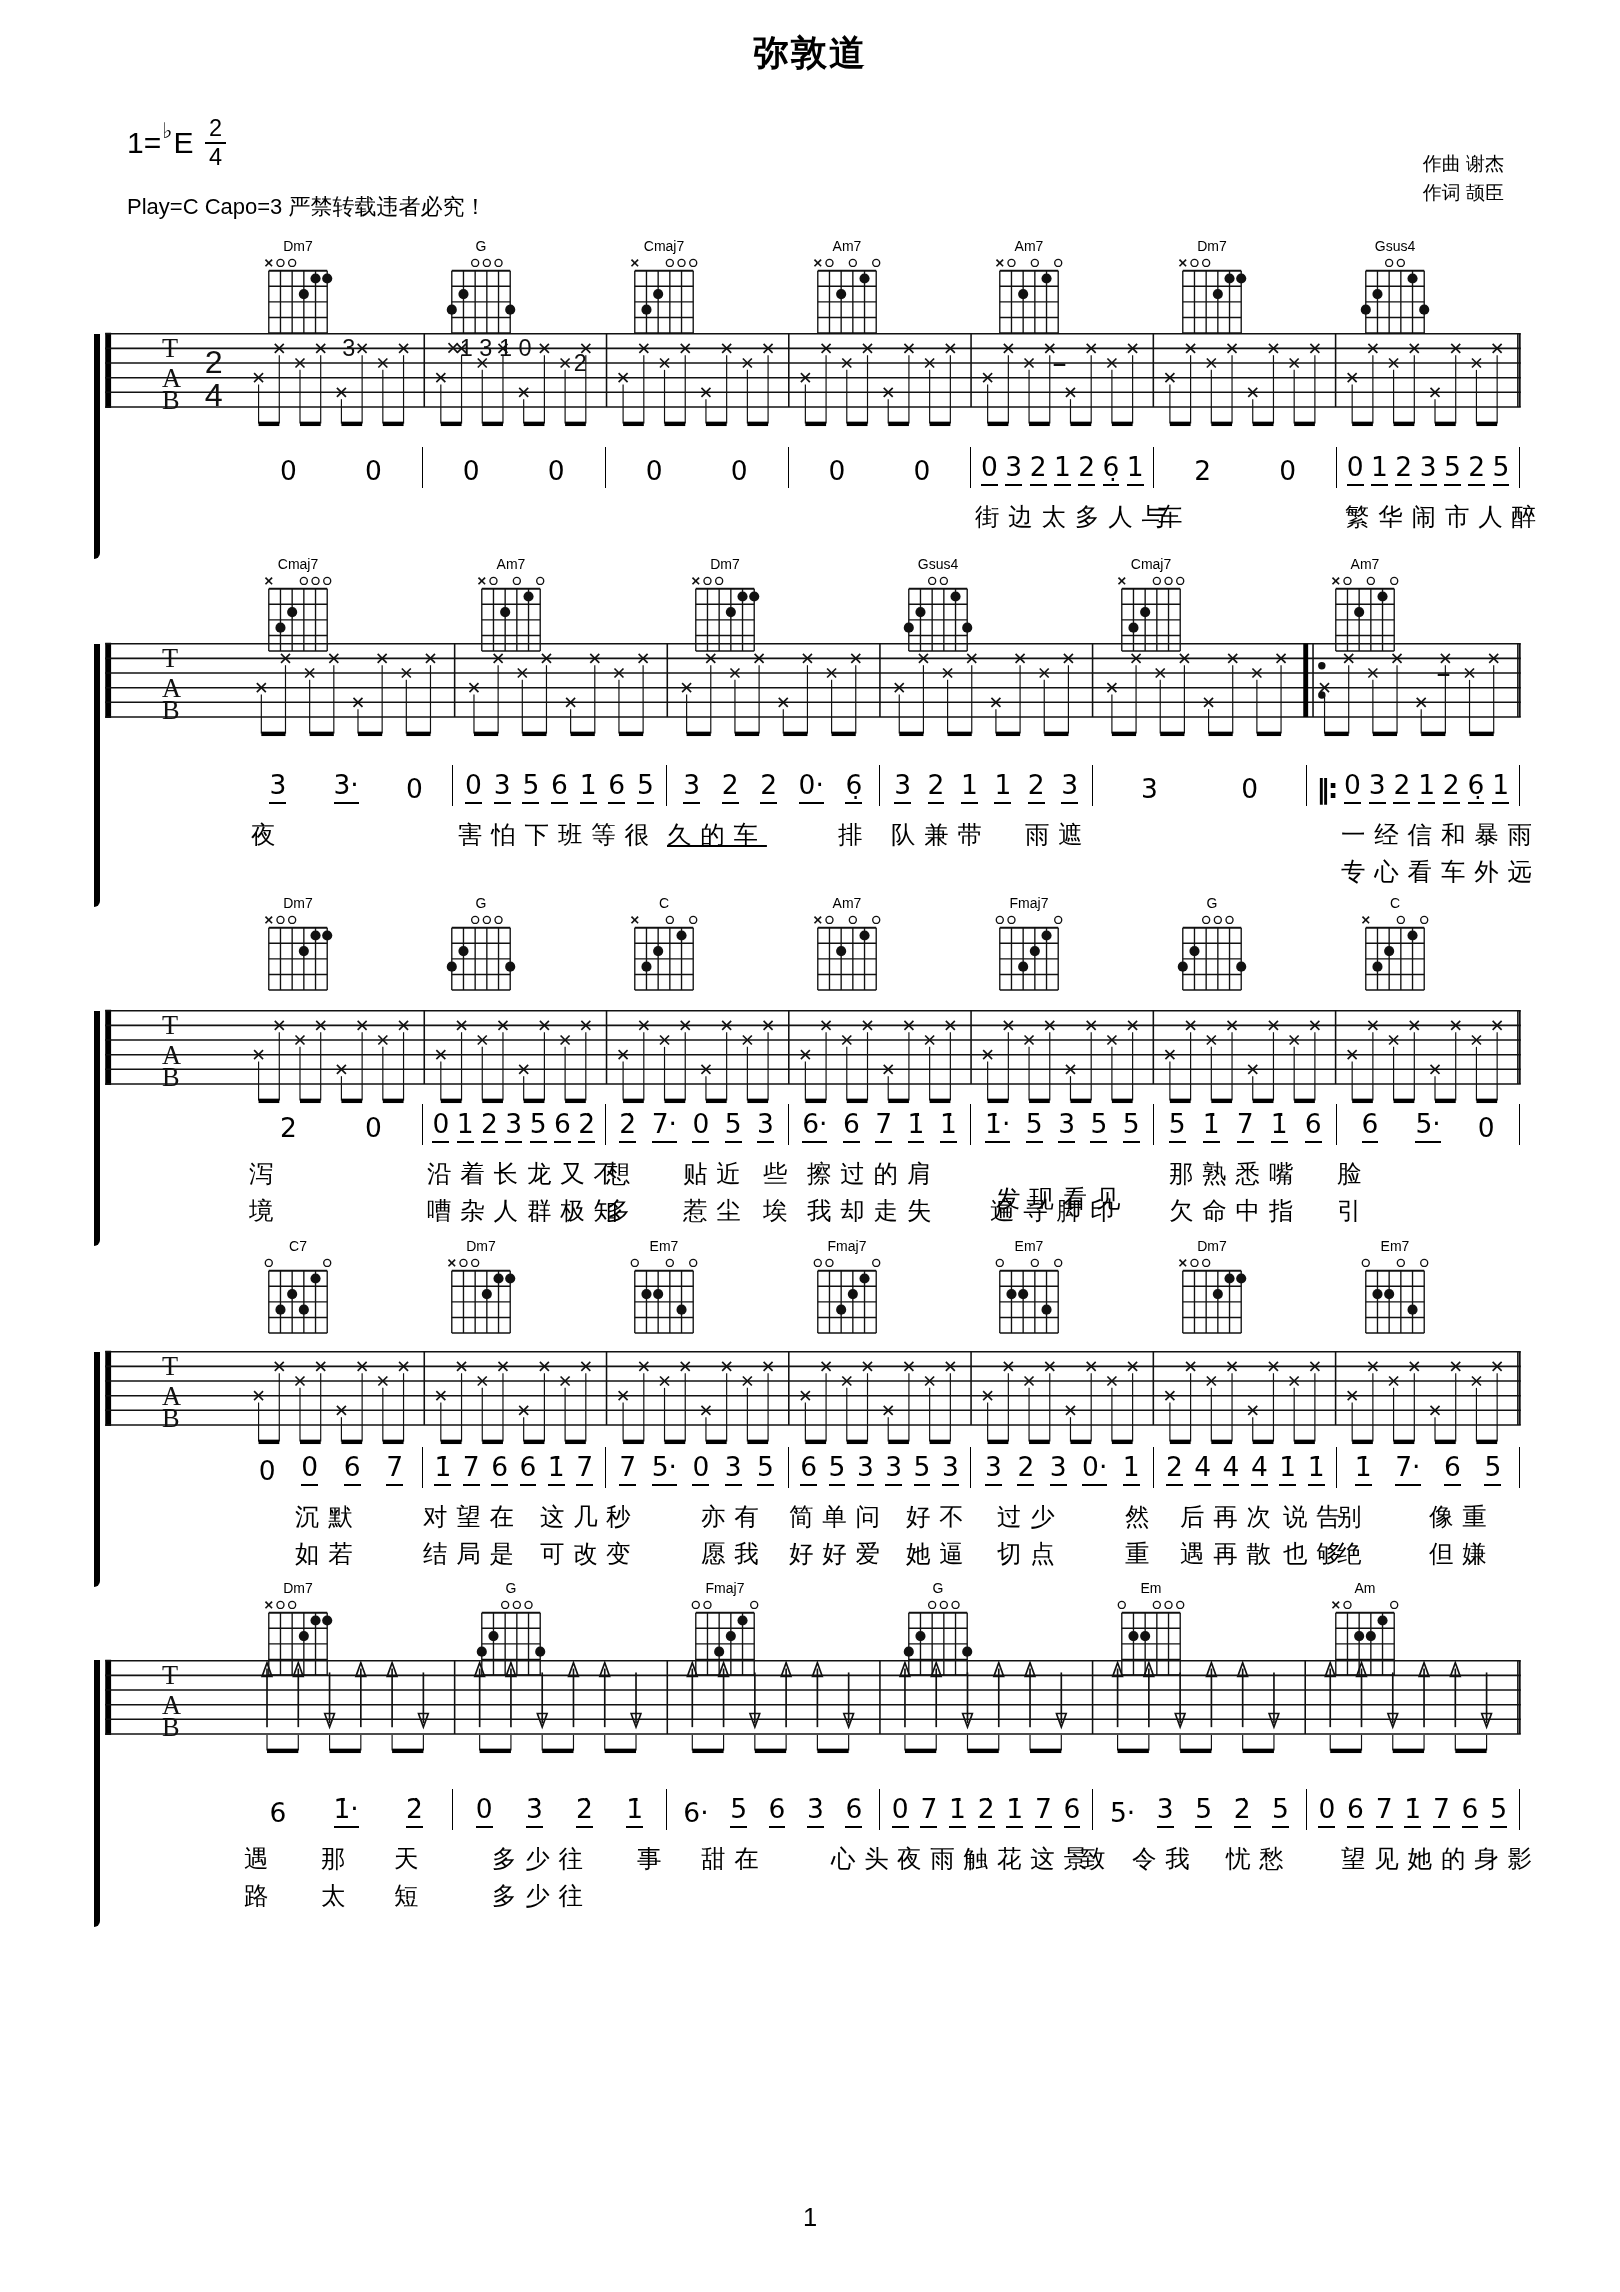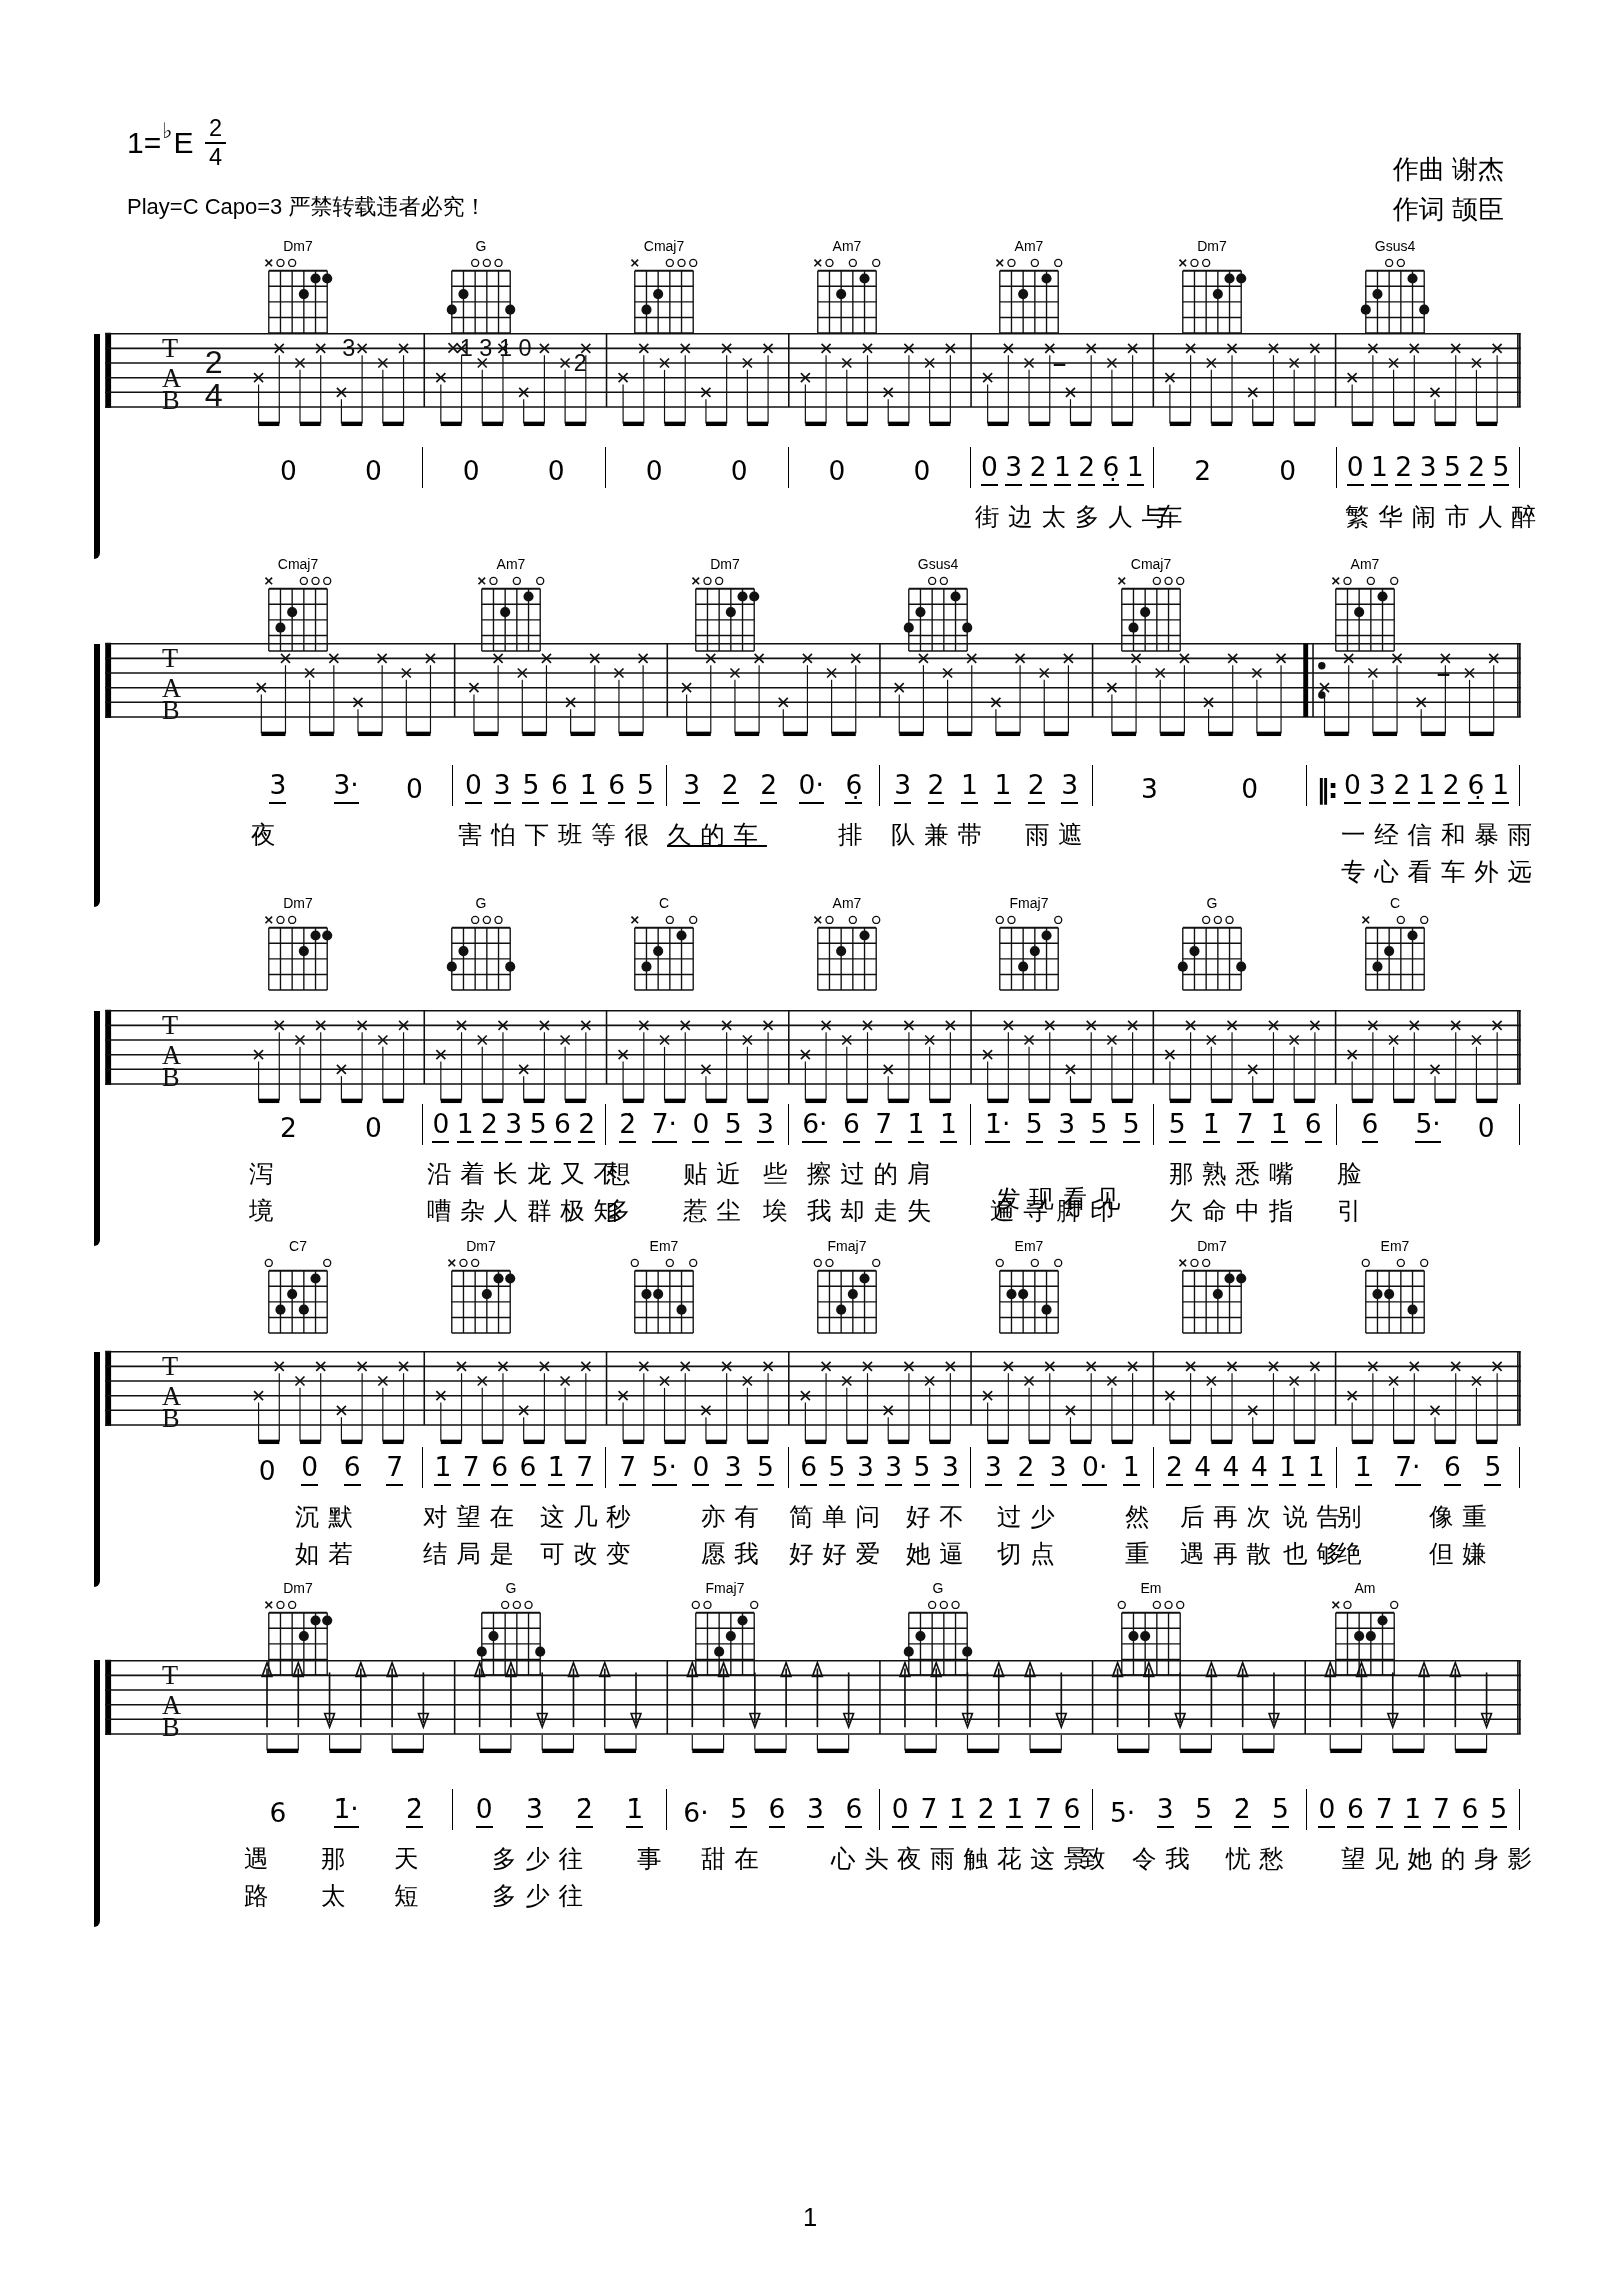--- a/index.html
+++ b/index.html
@@ -9,21 +9,21 @@
   
   .title { position:absolute; top:29px; left:0; width:100%; text-align:center;
            font-size:36px; font-weight:600; letter-spacing:2px; }
   .artist { position:absolute; top:94px; left:0; width:100%; text-align:center; font-size:24.5px; }
   .keysig { position:absolute; top:116px; left:127px; font-size:30px; display:flex; align-items:center; }
   .keysig .flat { font-size:21.6px; position:relative; top:-11.8px; margin:0 1px; }
   .keysig .frac { display:inline-block; margin-left:11.8px; text-align:center; font-size:23.5px; line-height:1.05; }
   .keysig .frac .tn { display:block; border-bottom:2px solid #000; padding:0 3.9px 1px; }
   .keysig .frac .td { display:block; padding-top:1px; }
   .playline { position:absolute; top:192px; left:127px; font-size:22px; }
-  .credits { position:absolute; top:149px; right:116px; text-align:right; font-size:26px; line-height:1.55; }
+  .credits { position:absolute; top:149px; right:116px; text-align:right; font-size:19px; line-height:1.55; }
   
   .sys { position:absolute; left:103px; width:1421px; }
   #sys1{top:238px;height:328px} #sys2{top:556px;height:343px}
   #sys3{top:895px;height:343px} #sys4{top:1238px;height:343px} #sys5{top:1580px;height:343px}
   .chords { position:absolute; top:0; left:0; width:100%; height:108px; }
   .chord { position:absolute; top:0; width:88px; text-align:center; }
   .chord .nm { font-size:14px; margin-bottom:1px; }
   svg.staff { position:absolute; left:0; }
   #sys1 svg.staff{top:84px} #sys2 svg.staff{top:76px} #sys3 svg.staff{top:104px}
   #sys4 svg.staff{top:102px} #sys5 svg.staff{top:69px}
@@ -38,20 +38,21 @@
   .mcell span.rep { font-weight:bold; letter-spacing:-2px; }
   .lyr { position:absolute; left:0; width:100%; height:33px; }
   .ly1 { top:262px; } .ly2 { top:299px; }
   .lyr span { position:absolute; font-size:24.5px; letter-spacing:8.8px; white-space:nowrap; }
   .pagenum { position:absolute; top:2203px; left:0; width:100%; text-align:center; font-size:25.5px; }
 </style>
 </head>
 <body>
 
 <div class="page">
+  <div class="title">弥敦道</div>
   <div class="keysig">
     <span>1=</span>
       <span class="flat">♭</span>
       <span>E</span>
     <span class="frac">
       <span class="tn">2</span>
       <span class="td">4</span>
     </span>
   </div>
   <div class="playline">Play=C Capo=3 严禁转载违者必究！</div>

